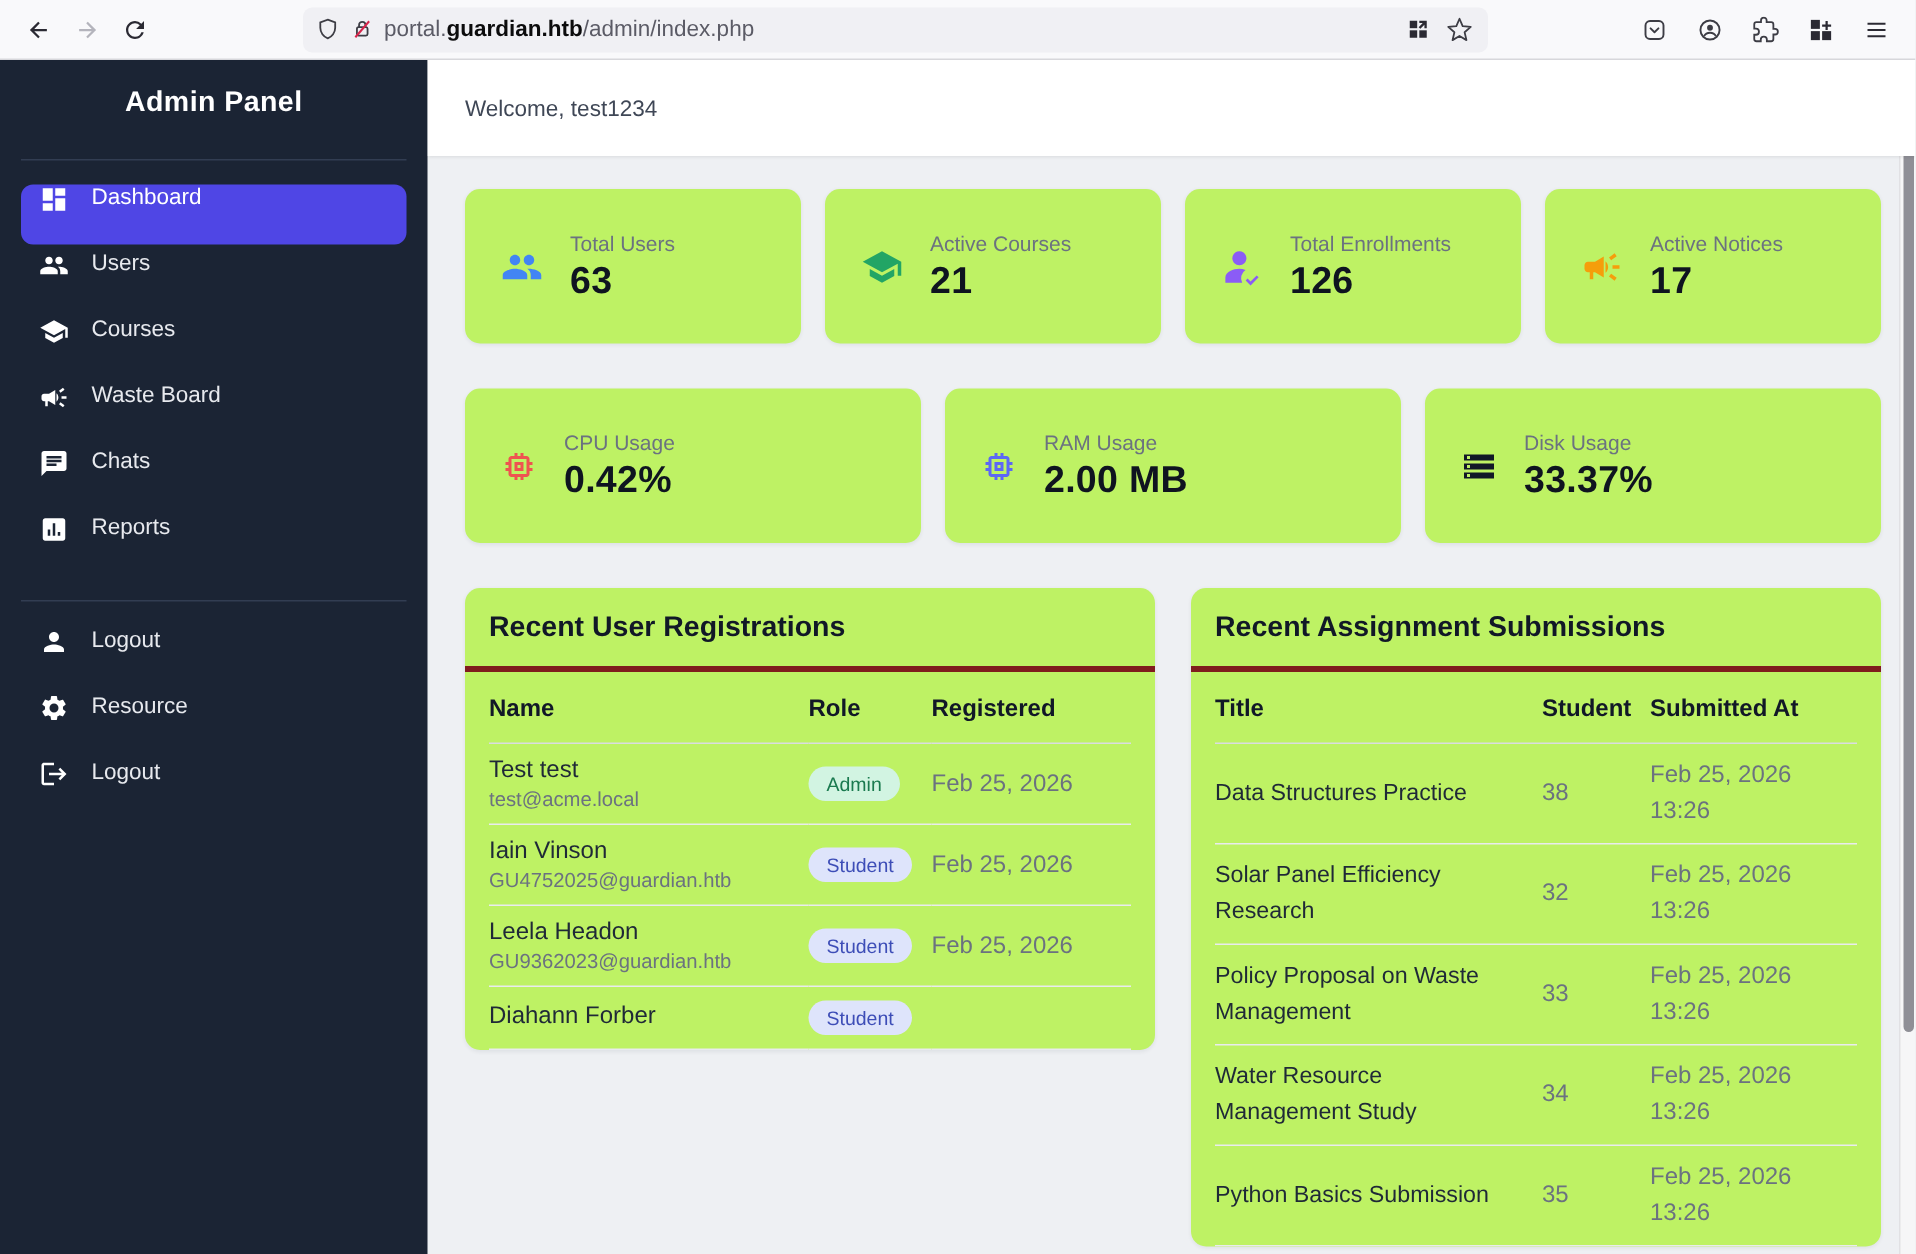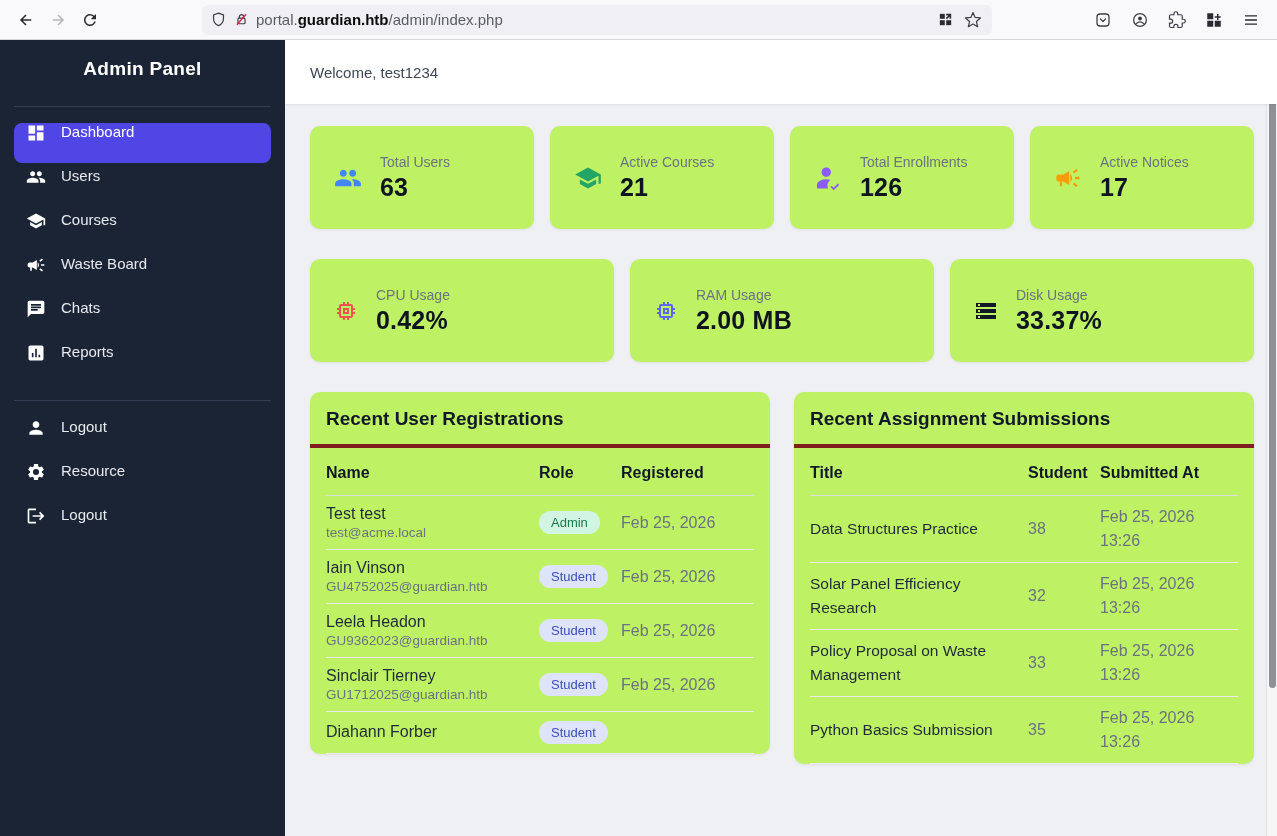--- a/index.html
+++ b/index.html
@@ -338,28 +338,20 @@
                 <tr>
                   <td>
                       <div class="r-name">Leela Headon</div>
                       <div class="r-email">GU9362023@guardian.htb</div>
                     </td>
                   <td><span class="badge" data-role="student">Student</span></td>
                   <td class="td-date">Feb 25, 2026</td>
                 </tr>
                 <tr>
                   <td>
-                      <div class="r-name">Sinclair Tierney</div>
-                      <div class="r-email">GU1712025@guardian.htb</div>
-                    </td>
-                  <td><span class="badge" data-role="student">Student</span></td>
-                  <td class="td-date">Feb 25, 2026</td>
-                </tr>
-                <tr>
-                  <td>
                       <div class="r-name">Diahann Forber</div>
                       <div class="r-email"></div>
                     </td>
                   <td><span class="badge" data-role="student">Student</span></td>
                   <td class="td-date"></td>
                 </tr>
               </tbody>
             </table>
           </div>
         </section>
@@ -394,20 +386,28 @@
                 </tr>
                 <tr>
                   <td class="td-title">Policy Proposal on Waste Management</td>
                   <td class="td-student">33</td>
                   <td class="td-sub">
                       <div>Feb 25, 2026</div>
                       <div>13:26</div>
                     </td>
                 </tr>
                 <tr>
+                  <td class="td-title">Water Resource Management Study</td>
+                  <td class="td-student">34</td>
+                  <td class="td-sub">
+                      <div>Feb 25, 2026</div>
+                      <div>13:26</div>
+                    </td>
+                </tr>
+                <tr>
                   <td class="td-title">Python Basics Submission</td>
                   <td class="td-student">35</td>
                   <td class="td-sub">
                       <div>Feb 25, 2026</div>
                       <div>13:26</div>
                     </td>
                 </tr>
               </tbody>
             </table>
           </div>

